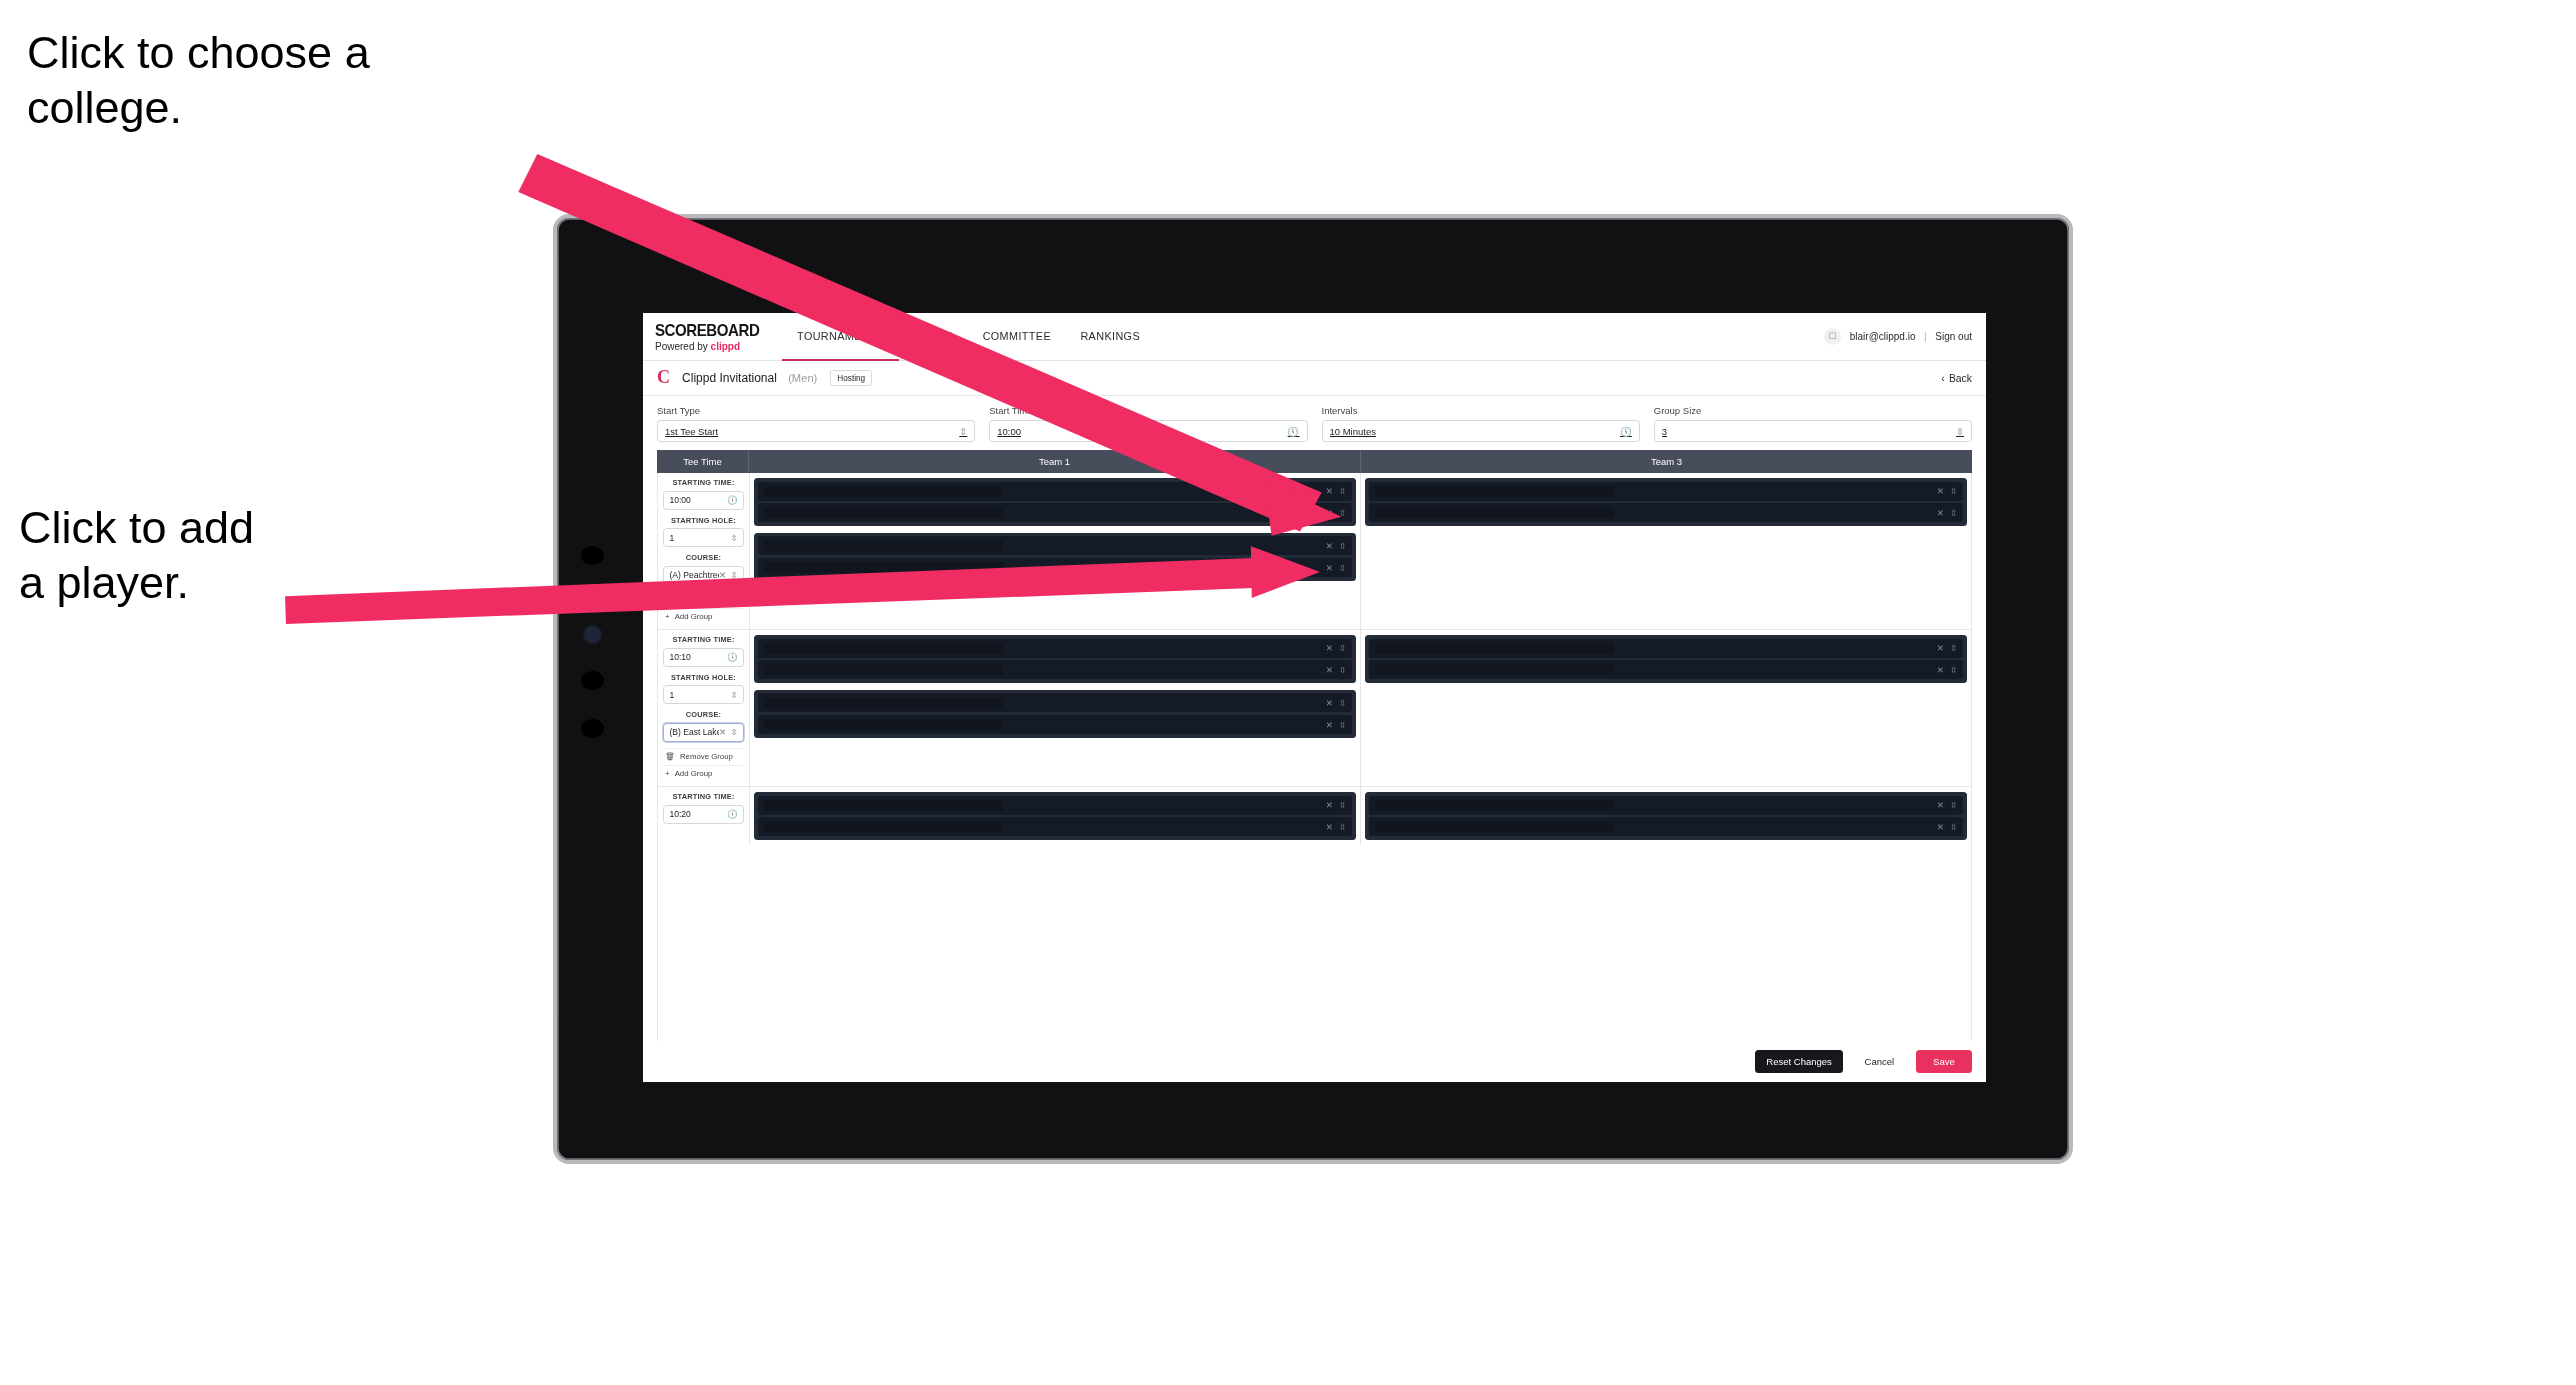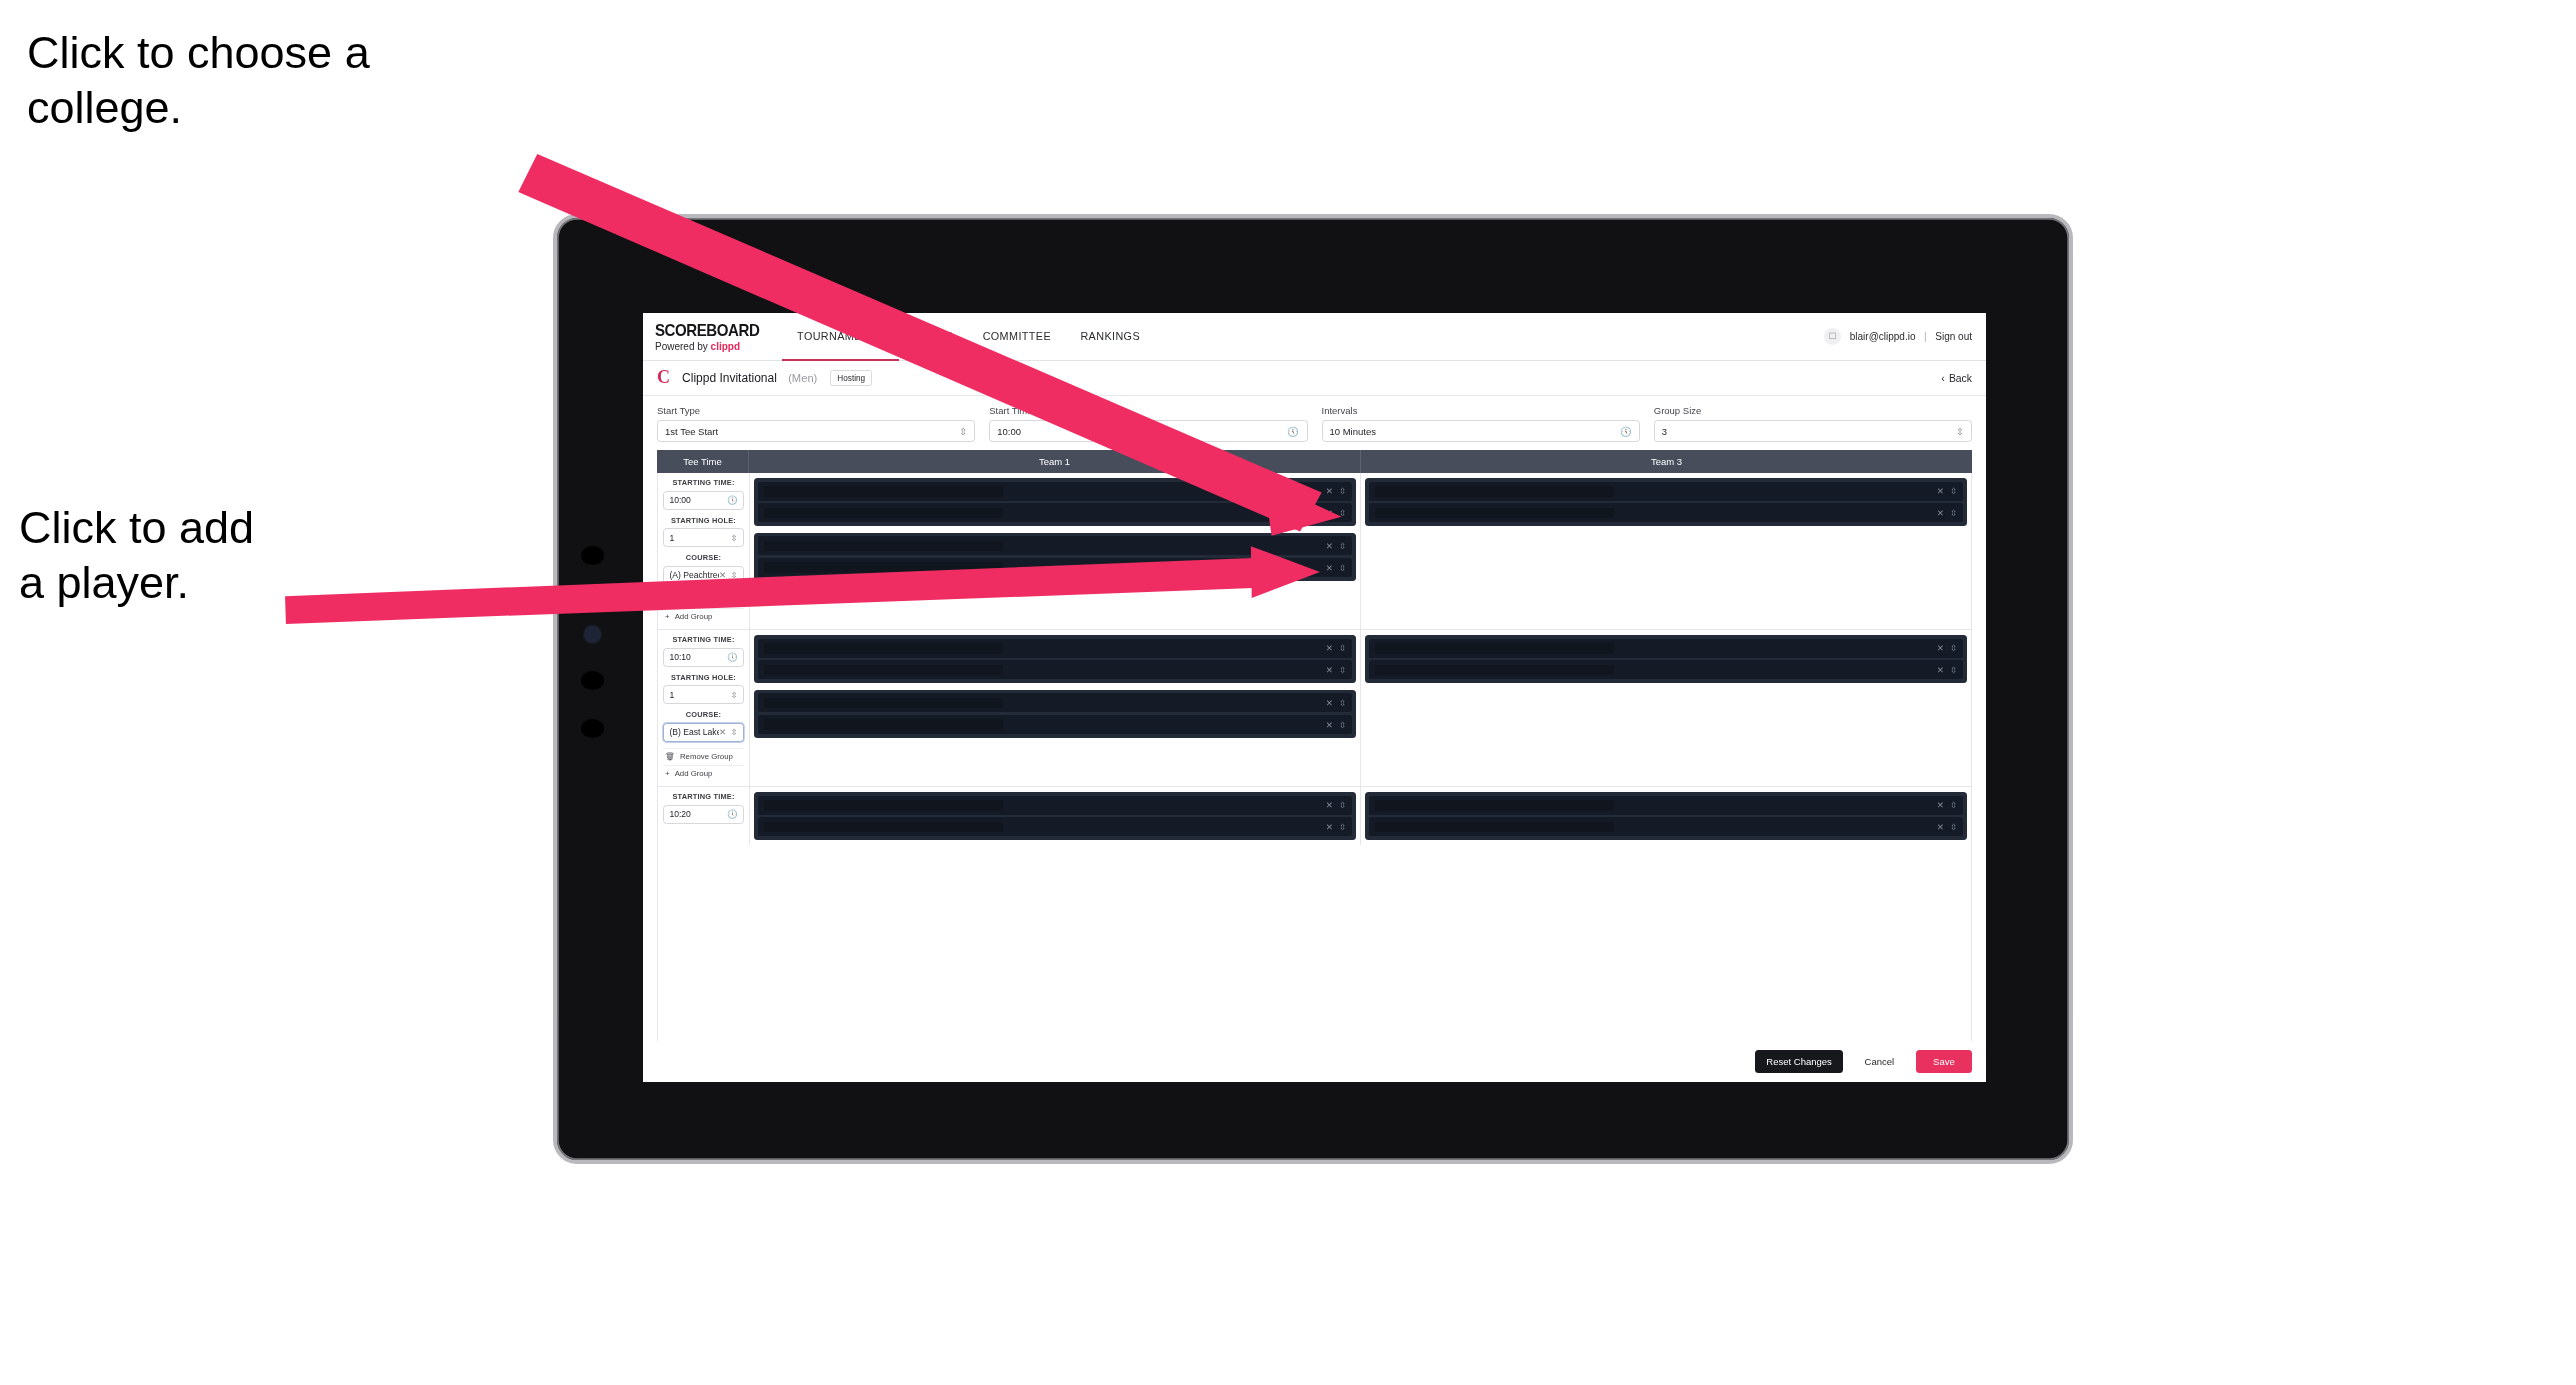--- a/index.html
+++ b/index.html
@@ -29,21 +29,21 @@
     pointer-events: none;
     z-index: 60;
   }
 
   
   #tablet {
     position: absolute;
     left: 553px; top: 214px;
     width: 1520px; height: 950px;
     background: #111113;
-    border-radius: 24px;
+    border-radius: 16px;
     border: 4.3px solid #b9b9bd;
     box-shadow: 0 0 0 1.7px #75757a inset;
   }
   #tablet-bezel-dots { position: absolute; left: 24px; top: 328px; width: 22.5px; }
   .bezel-dot { background: #000; border-radius: 50%; margin-bottom: 29px; }
   .bezel-dot.big { width: 22.5px; height: 19px; }
   .bezel-dot.tiny { width: 7px; height: 7px; margin-left: 7.8px; margin-bottom: 26px; }
   .bezel-dot.lens { width: 14.7px; height: 14.7px; margin-left: 4.3px; background: #1c2436; box-shadow: 0 0 2.6px 0.9px #27314a; }
 
   
@@ -128,21 +128,21 @@
   
   #filters {
     display: flex; gap: 14px; padding: 8.6px 14px 7.8px 14px;
     flex: none;
   }
   .field { flex: 1; min-width: 0; }
   .field-label { font-size: 9.5px; color: #44454b; margin-bottom: 4.3px; }
   .field-control {
     height: 22.5px; border: 0.9px solid #d6d6db; border-radius: 3.5px;
     background: #fff; display: flex; align-items: center;
-    padding: 0 7px; font-size: 9.5px; color: #1d1e22; cursor: pointer;
+    padding: 0 7px; font-size: 9.5px; color: #1d1e22; cursor: pointer; text-decoration: underline;
   }
   .field-control .val { flex: 1; overflow: hidden; white-space: nowrap; }
   .ic { color: #7d7e85; flex: none; display: flex; align-items: center; }
 
   
   #table-head {
     display: flex; background: #474d5b; color: #fff; flex: none;
     margin: 0 14px;
   }
   #table-head > div {

